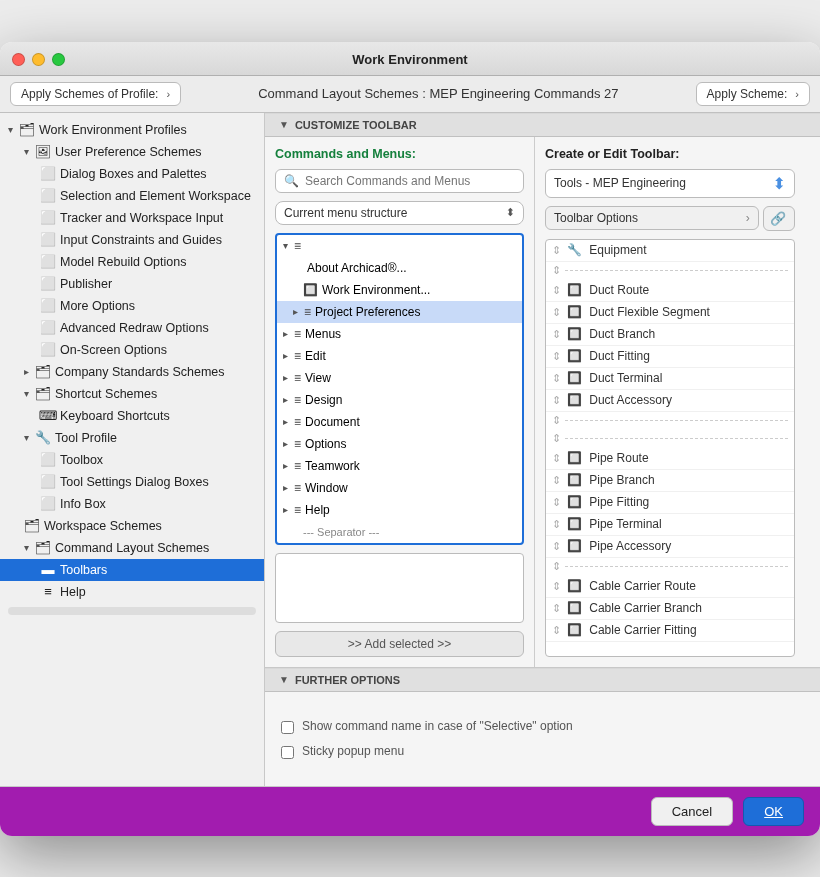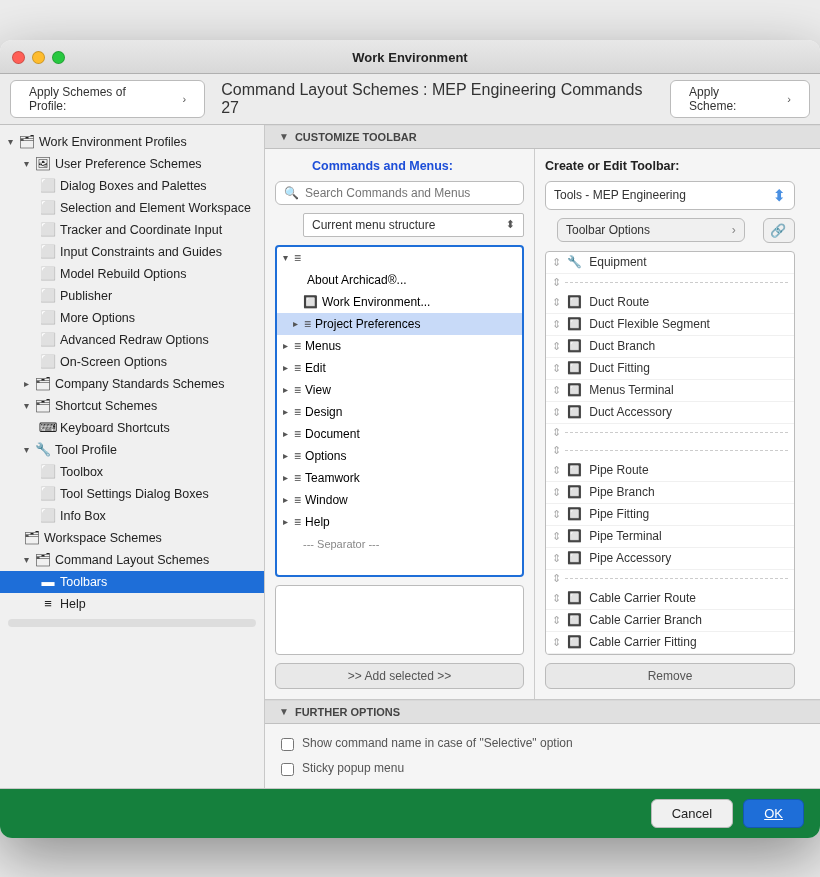--- a/index.html
+++ b/index.html
@@ -57,30 +57,30 @@
       border-bottom: 1px solid #c0c0c0;
       padding: 6px 10px;
       gap: 8px;
     }
     .toolbar-btn {
       display: flex;
       align-items: center;
       background: #fff;
       border: 1px solid #bbb;
       border-radius: 6px;
-      padding: 4px 18px;
+      padding: 4px 10px;
       font-size: 12px;
       color: #333;
       cursor: pointer;
-      gap: 20px;
+      gap: 8px;
     }
     .toolbar-btn .chevron { font-size: 11px; color: #555; }
     .toolbar-sep { flex: 1; }
     .toolbar-label {
-      font-size: 16px;
+      font-size: 13px;
       color: #333;
     }
     .main-content {
       display: flex;
       flex: 1;
       min-height: 0;
     }
     
     .sidebar {
       width: 265px;
@@ -141,22 +141,21 @@
       width: 270px;
       display: flex;
       flex-direction: column;
       border-right: 1px solid #ccc;
       padding: 10px;
       gap: 8px;
     }
     .commands-label {
       font-size: 12.5px;
       font-weight: 600;
-      color: #1d4ed8;
-      margin-left: 37px;
+      color: #15803d;
     }
     .search-box {
       display: flex;
       align-items: center;
       background: #fff;
       border: 1px solid #bbb;
       border-radius: 6px;
       padding: 4px 8px;
       gap: 6px;
     }
@@ -167,27 +166,26 @@
       flex: 1;
       background: transparent;
       color: #888;
     }
     .search-icon { color: #888; font-size: 12px; }
     .dropdown-select {
       display: flex;
       align-items: center;
       background: #fff;
       border: 1px solid #bbb;
-      border-radius: 2px;
+      border-radius: 8px;
       padding: 4px 8px;
       justify-content: space-between;
       cursor: pointer;
       font-size: 12px;
       color: #333;
-      margin-left: 28px;
     }
     .dropdown-select .dd-arrows { color: #555; font-size: 11px; }
     .tree-list {
       flex: 1;
       background: #fff;
       border: 2px solid #1e6ed8;
       border-radius: 4px;
       overflow-y: auto;
       font-size: 12px;
     }
@@ -233,22 +231,21 @@
       justify-content: space-between;
       cursor: pointer;
       font-size: 12px;
       color: #333;
       gap: 4px;
     }
     .toolbar-dropdown .dd-arrows { color: #4a90e2; font-size: 16px; }
     .toolbar-options-row {
       display: flex;
       align-items: center;
-      gap: 18px;
-      margin-left: 12px;
+      gap: 4px;
     }
     .toolbar-options-btn {
       display: flex;
       align-items: center;
       flex: 1;
       background: #f0f0f0;
       border: 1px solid #bbb;
       border-radius: 6px;
       padding: 4px 8px;
       font-size: 12px;
@@ -304,21 +301,21 @@
       padding: 5px 10px;
       font-size: 12px;
       color: #555;
       cursor: pointer;
       text-align: center;
     }
     .further-section {
       border-top: 1px solid #c8c8c8;
     }
     .further-content {
-      padding: 12px 16px;
+      padding: 27px 16px;
       display: flex;
       flex-direction: column;
       gap: 10px;
     }
     .checkbox-row {
       display: flex;
       align-items: flex-start;
       gap: 8px;
       font-size: 12px;
       color: #555;
@@ -326,21 +323,21 @@
     .checkbox-row input[type=checkbox] {
       margin-top: 2px;
       flex-shrink: 0;
     }
     .footer {
       display: flex;
       justify-content: flex-end;
       padding: 10px 16px;
       gap: 10px;
       border-top: 1px solid #c8c8c8;
-      background: #15803d;
+      background: #a21caf;
     }
     .footer-btn {
       padding: 6px 20px;
       border-radius: 6px;
       font-size: 13px;
       cursor: pointer;
       border: 1px solid #bbb;
       background: #f0f0f0;
       color: #222;
     }
@@ -410,21 +407,21 @@
       <div class="sidebar-item">
         <span style="margin-left:32px" class="icon-sm">⬜</span>
         <span>Dialog Boxes and Palettes</span>
       </div>
       <div class="sidebar-item">
         <span style="margin-left:32px" class="icon-sm">⬜</span>
         <span>Selection and Element Workspace</span>
       </div>
       <div class="sidebar-item">
         <span style="margin-left:32px" class="icon-sm">⬜</span>
-        <span>Tracker and Coordinate Input</span>
+        <span>Tracker and Workspace Input</span>
       </div>
       <div class="sidebar-item">
         <span style="margin-left:32px" class="icon-sm">⬜</span>
         <span>Input Constraints and Guides</span>
       </div>
       <div class="sidebar-item">
         <span style="margin-left:32px" class="icon-sm">⬜</span>
         <span>Model Rebuild Options</span>
       </div>
       <div class="sidebar-item">
@@ -633,21 +630,21 @@
               <span>Duct Branch</span>
             </div>
             <div class="toolbar-item-row">
               <span class="drag-handle">⇕</span>
               <span class="item-icon">🔲</span>
               <span>Duct Fitting</span>
             </div>
             <div class="toolbar-item-row">
               <span class="drag-handle">⇕</span>
               <span class="item-icon">🔲</span>
-              <span>Menus Terminal</span>
+              <span>Duct Terminal</span>
             </div>
             <div class="toolbar-item-row">
               <span class="drag-handle">⇕</span>
               <span class="item-icon">🔲</span>
               <span>Duct Accessory</span>
             </div>
             <div class="separator-row">
               <span class="drag-handle">⇕</span>
               <div class="sep-line"></div>
             </div>
@@ -692,23 +689,20 @@
             <div class="toolbar-item-row">
               <span class="drag-handle">⇕</span>
               <span class="item-icon">🔲</span>
               <span>Cable Carrier Branch</span>
             </div>
             <div class="toolbar-item-row">
               <span class="drag-handle">⇕</span>
               <span class="item-icon">🔲</span>
               <span>Cable Carrier Fitting</span>
             </div>
-          </div>
-          <div class="remove-btn">
-            <span>Remove</span>
           </div>
         </div>
       </div>
 
       <div class="further-section">
         <div class="section-header">
           <span class="triangle">▼</span>
           <span>FURTHER OPTIONS</span>
         </div>
         <div class="further-content">

